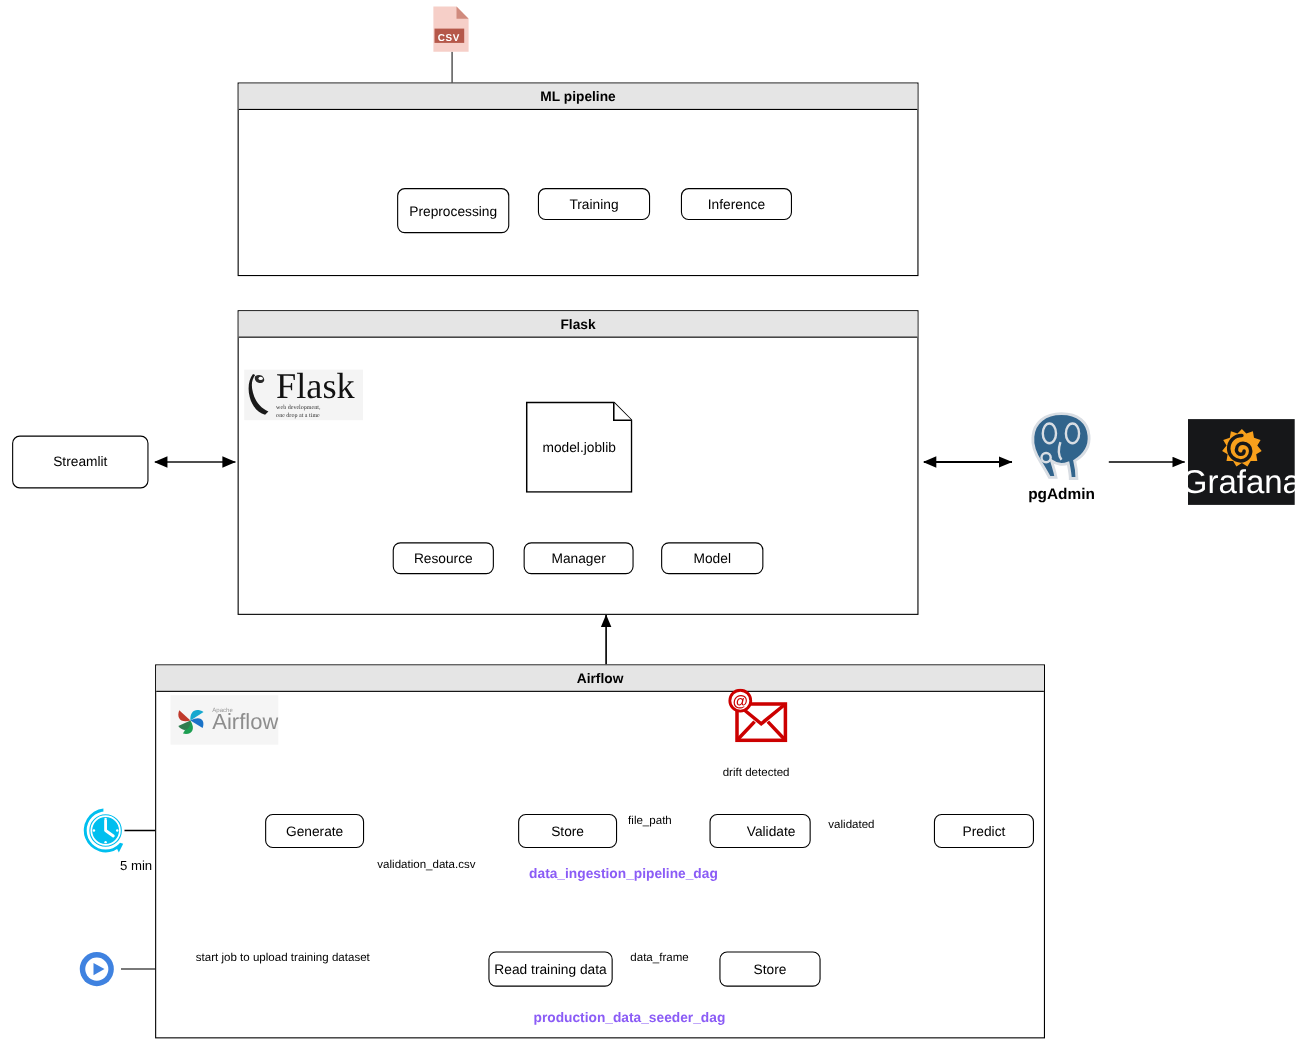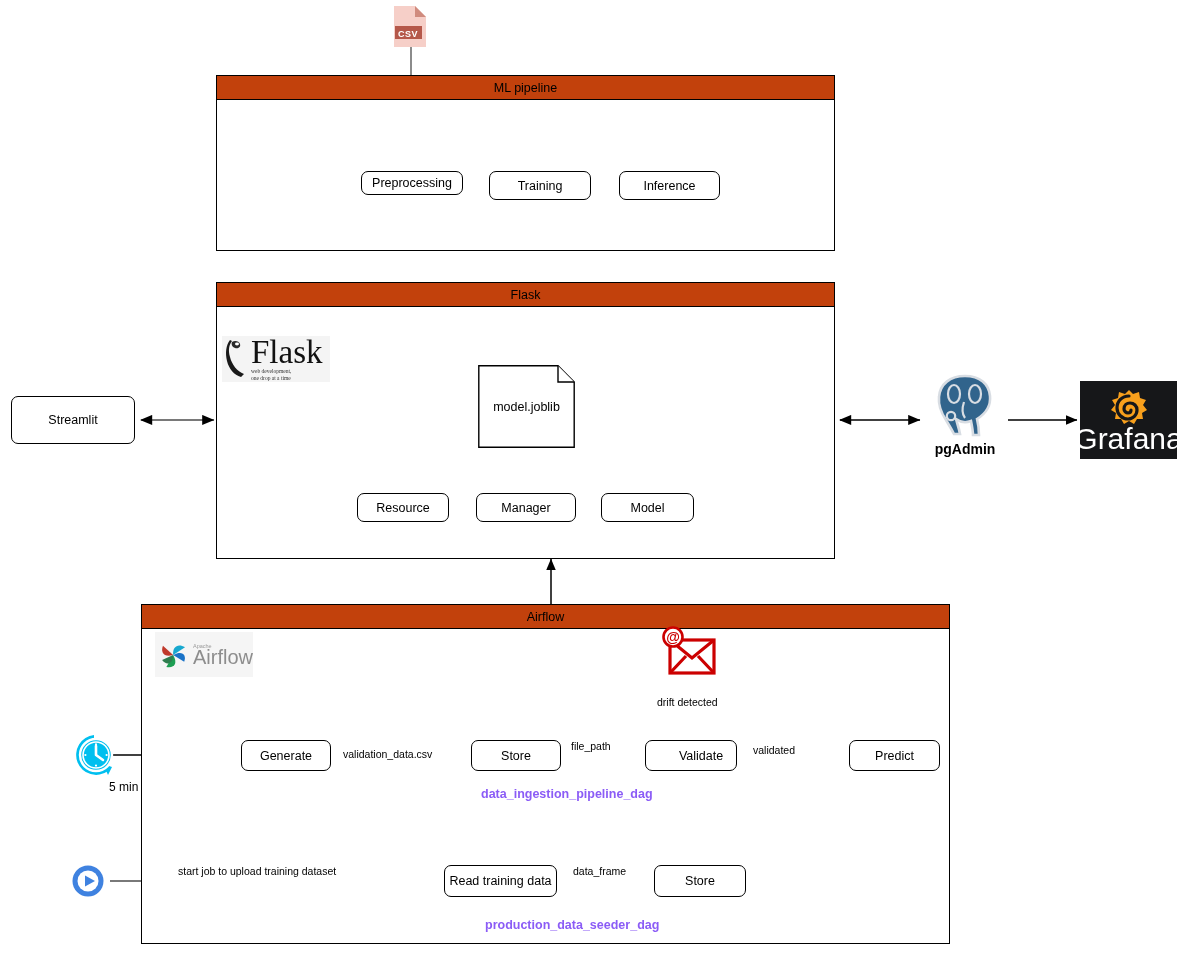--- a/index.html
+++ b/index.html
@@ -35,24 +35,24 @@
   }
   .panel-title {
     position: absolute;
     left: 0;
     right: 0;
     top: 0;
     height: 24px;
     line-height: 24px;
     text-align: center;
     font-size: 12.5px;
-    font-weight: normal;
+    font-weight: bold;
     border-bottom: 1.6px solid #000;
     box-sizing: border-box;
-    background: #c2410c;
+    background: #e5e5e5;
   }
   
   .node {
     position: absolute;
     box-sizing: border-box;
     border: 1.4px solid #000;
     border-radius: 7px;
     background: #ffffff;
     display: flex;
     align-items: center;
@@ -230,21 +230,21 @@
       <path d="M1,1 L22,1 L33,12 L33,42 L1,42 Z" fill="#f6cfc8"></path>
       <path d="M22,1 L33,12 L22,12 Z" fill="#d08b7e"></path>
       <rect x="2" y="21" width="27" height="13" fill="#b5584a"></rect>
     </svg>
   </div>
   <div class="csv-tag" style="left:398px; top:29px;">CSV</div>
 
   <div class="panel" style="left:216px; top:75px; width:619px; height:176px;">
     <div class="panel-title">ML pipeline</div>
   </div>
-  <div class="node" style="left:361px; top:171px; width:102px; height:24px;">
+  <div class="node" style="left:361px; top:171px; width:102px; height:41px;">
     <span>Preprocessing</span>
   </div>
   <div class="node" style="left:489px; top:171px; width:102px; height:29px;">
     <span>Training</span>
   </div>
   <div class="node" style="left:619px; top:171px; width:101px; height:29px;">
     <span>Inference</span>
   </div>
 
   <div class="panel" style="left:216px; top:282px; width:619px; height:277px;">
@@ -355,21 +355,21 @@
   <div class="node" style="left:471px; top:740px; width:90px; height:31px;">
     <span>Store</span>
   </div>
   <div class="node" style="left:645px; top:740px; width:92px; height:31px;padding-left:20px;">
     <span>Validate</span>
   </div>
   <div class="node" style="left:849px; top:740px; width:91px; height:31px;">
     <span>Predict</span>
   </div>
 
-  <div class="edge-label" style="left:341px; top:748px;">validation_data.csv</div>
+  <div class="edge-label" style="left:341px; top:780px;">validation_data.csv</div>
   <div class="edge-label" style="left:569px; top:740px;">file_path</div>
   <div class="edge-label" style="left:751px; top:744px;">validated</div>
 
   <div class="dag-caption" style="left:481px; top:787px;">data_ingestion_pipeline_dag</div>
 
   <div class="logo-box" style="left:70px; top:863px; width:36px; height:36px;">
     <svg width="36" height="36" viewBox="0 0 36 36">
       <circle cx="18" cy="18" r="15.5" fill="#3f82e0"></circle>
       <circle cx="18" cy="18" r="10.5" fill="#ffffff"></circle>
       <path d="M15,12.5 L25,18 L15,23.5 Z" fill="#3f82e0"></path>

